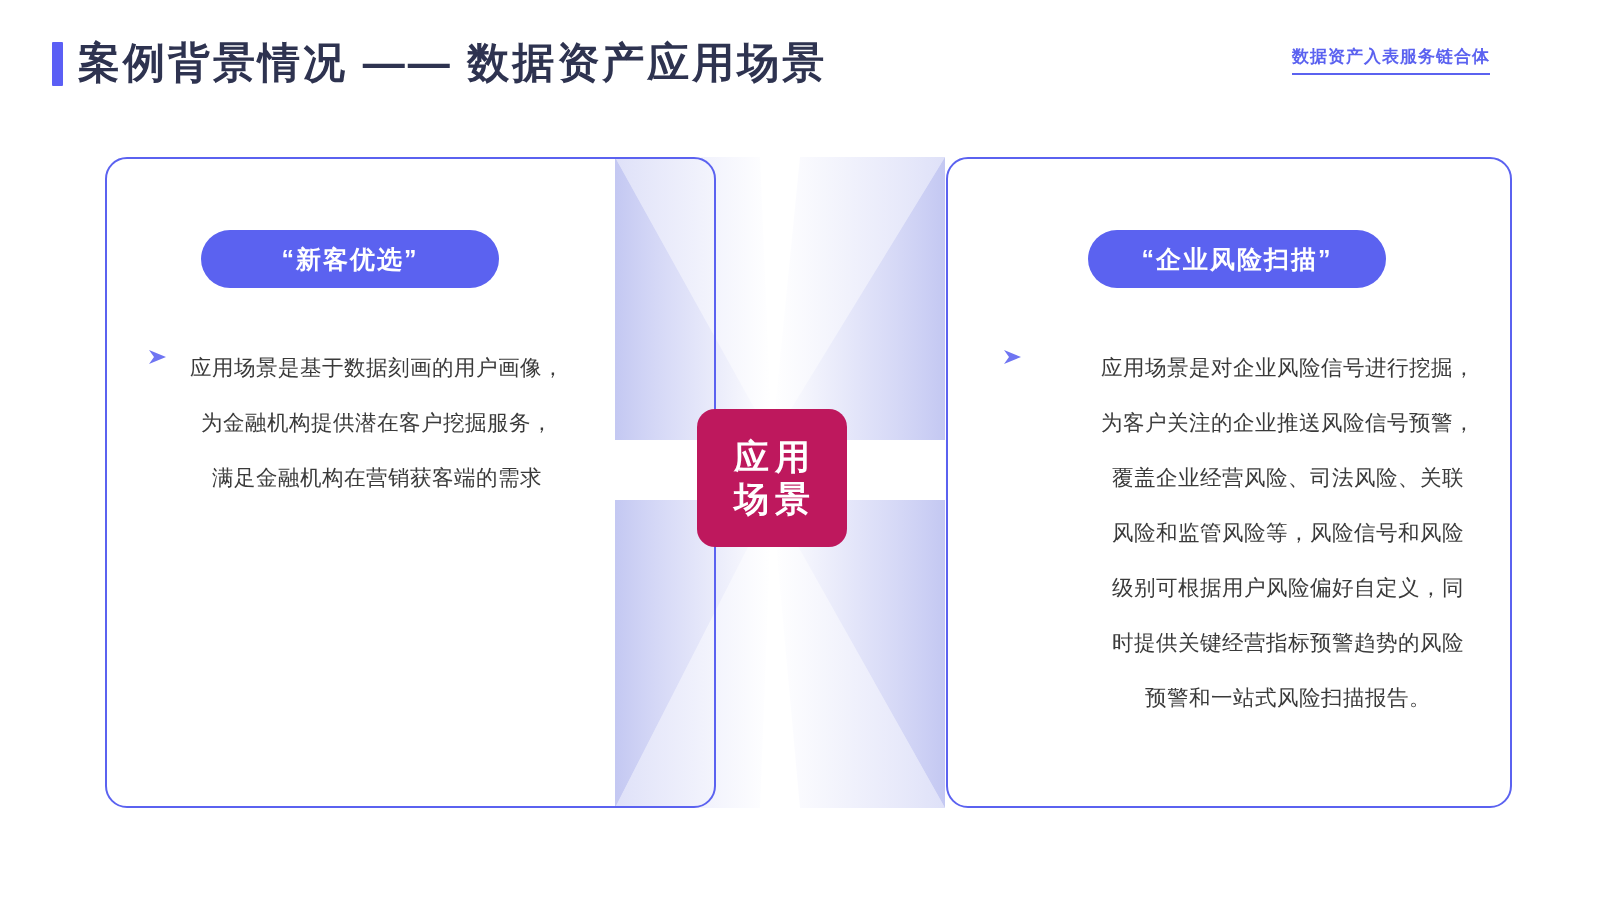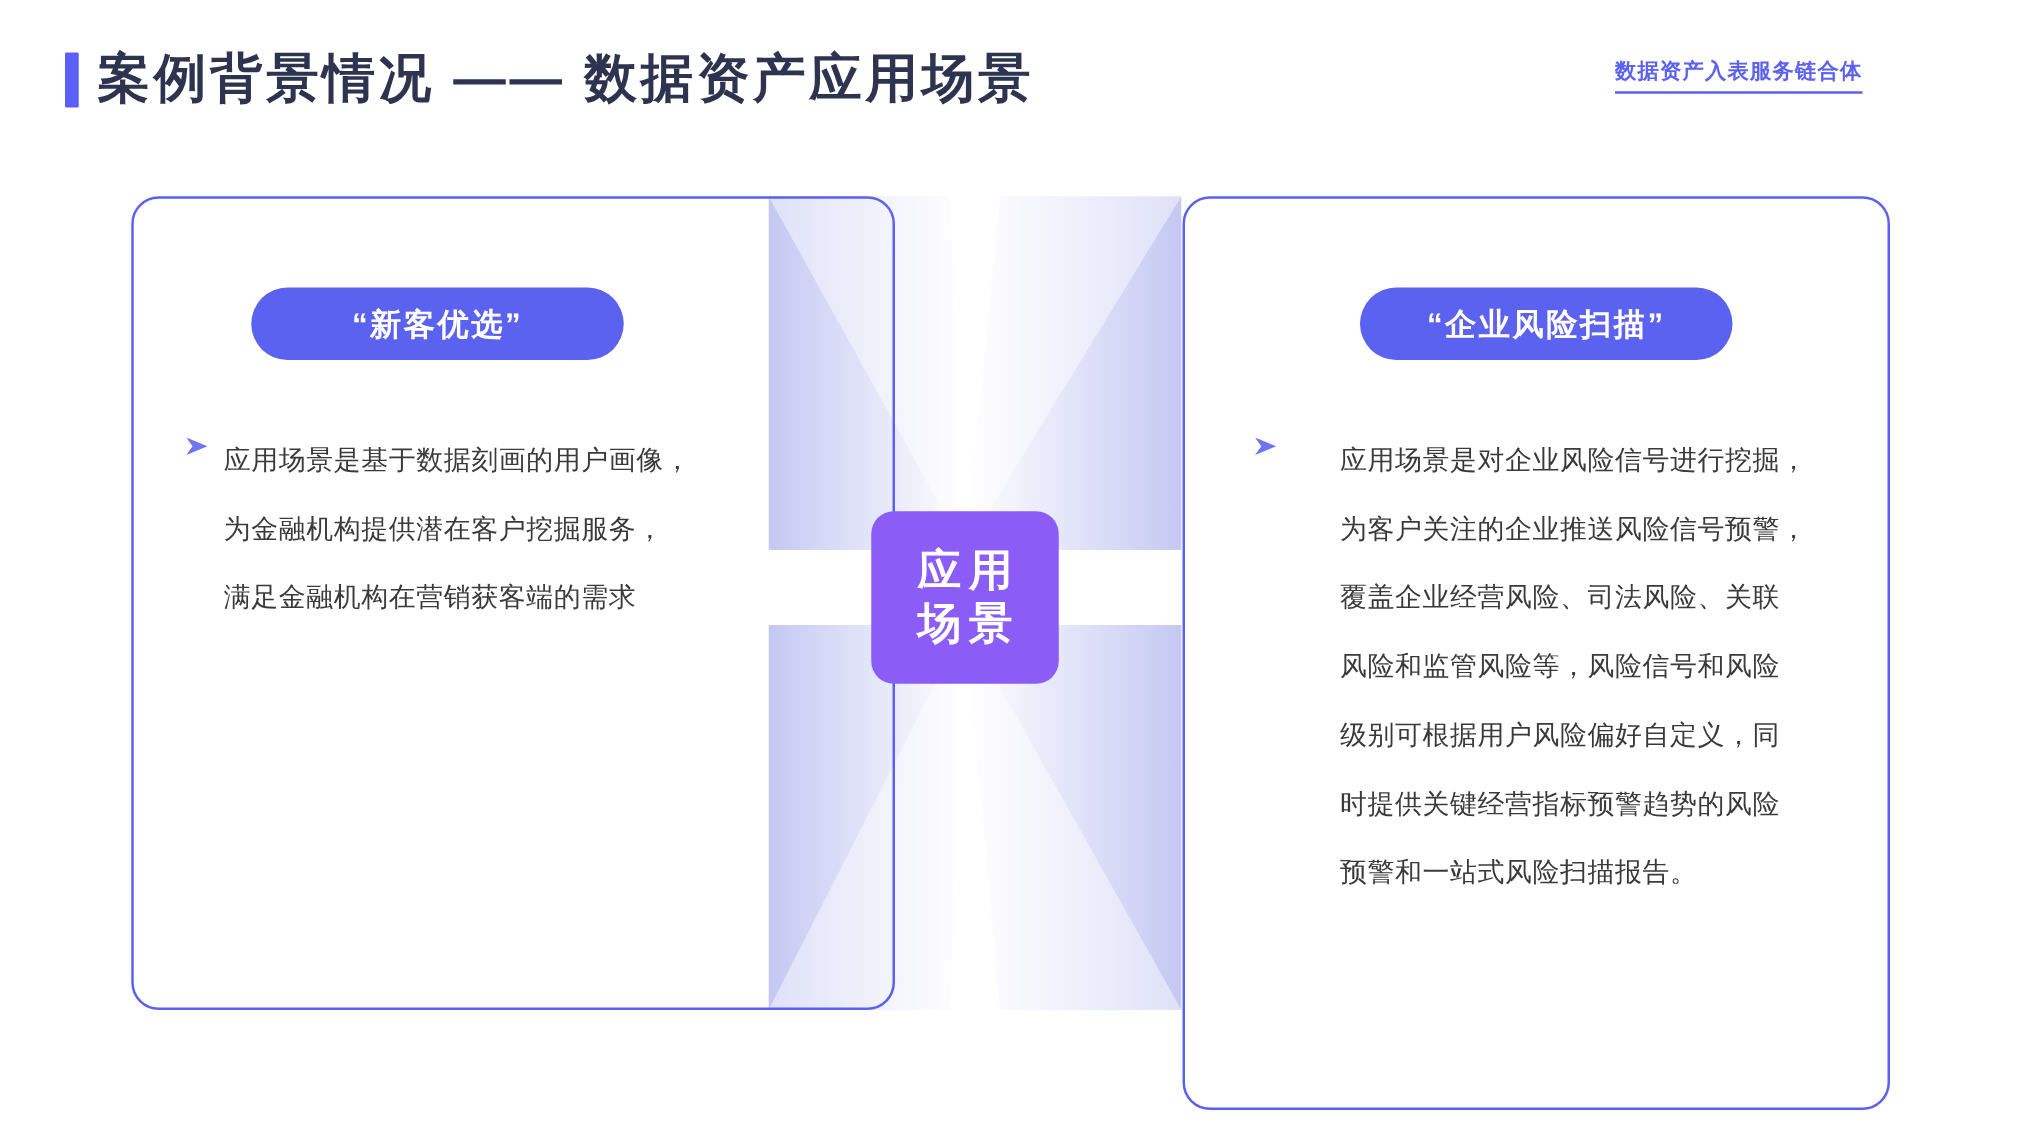--- a/index.html
+++ b/index.html
@@ -74,21 +74,21 @@
     border-radius: 22px;
     background: transparent;
     box-sizing: border-box;
   }
   #card-left {
     left: 105px; top: 157px;
     width: 611px; height: 651px;
   }
   #card-right {
     left: 946px; top: 157px;
-    width: 566px; height: 731px;
+    width: 566px; height: 651px;
   }
 
   .badge {
     position: absolute;
     top: 71px;
     height: 58px;
     border-radius: 29px;
     background: #5b62f0;
     display: flex;
     align-items: center;
@@ -106,20 +106,21 @@
   }
   #badge-right {
     left: 140px;
     width: 298px;
   }
 
   .body-block {
     position: absolute;
     display: flex;
     align-items: flex-start;
+    text-align: center;
   }
   #body-left { left: 42px; top: 182px; width: 440px; }
   #body-right { left: 56px; top: 182px; width: 500px; gap: 38px; }
 
   .bullet-icon {
     flex: 0 0 auto;
     width: 30px;
     padding-top: 9px;
   }
   .bullet-icon svg { display: block; }
@@ -133,21 +134,21 @@
     white-space: pre-line;
   }
   #body-left .body-text { width: 396px; }
   #body-right .body-text { width: 440px; }
 
   
   #center-tile {
     position: absolute;
     left: 697px; top: 409px;
     width: 150px; height: 138px;
-    background: #8b5cf6;
+    background: #be185d;
     border-radius: 18px;
     display: flex;
     flex-direction: column;
     align-items: center;
     justify-content: center;
     box-sizing: border-box;
   }
   #center-tile .tile-line {
     color: #ffffff;
     font-size: 35px;

